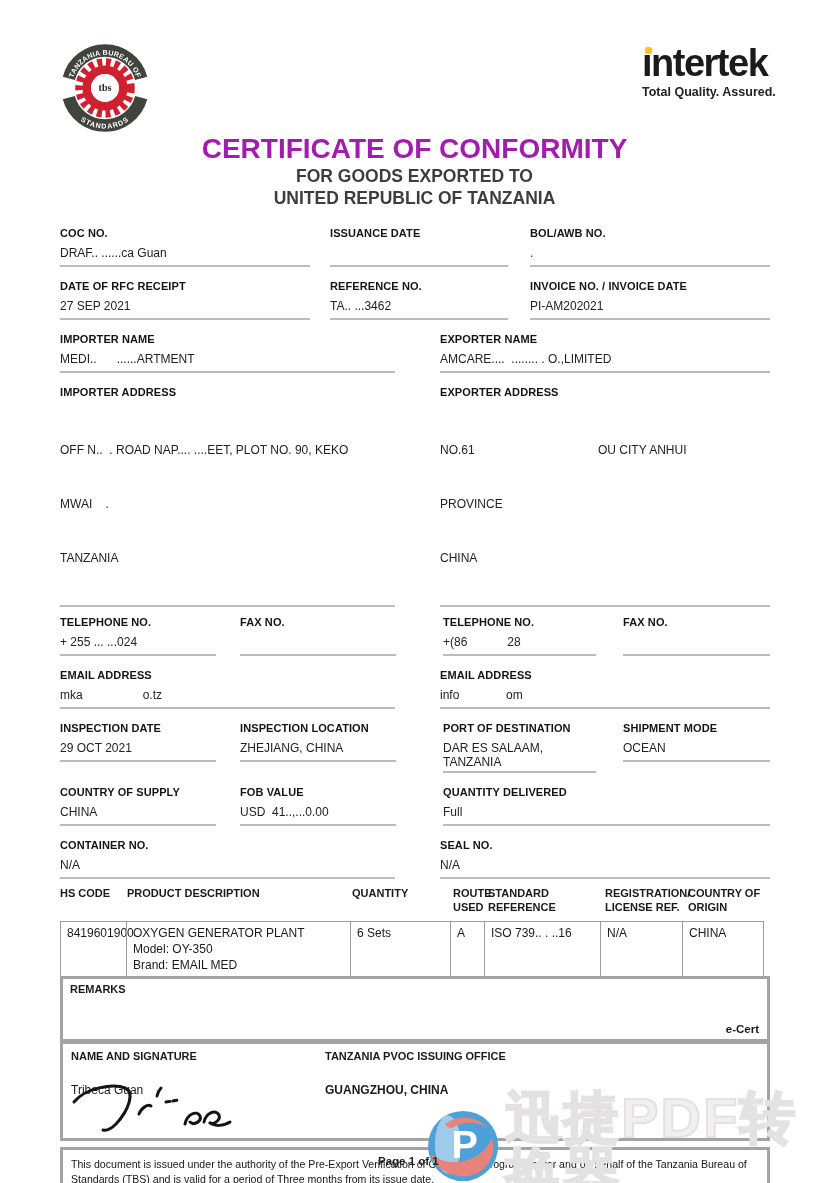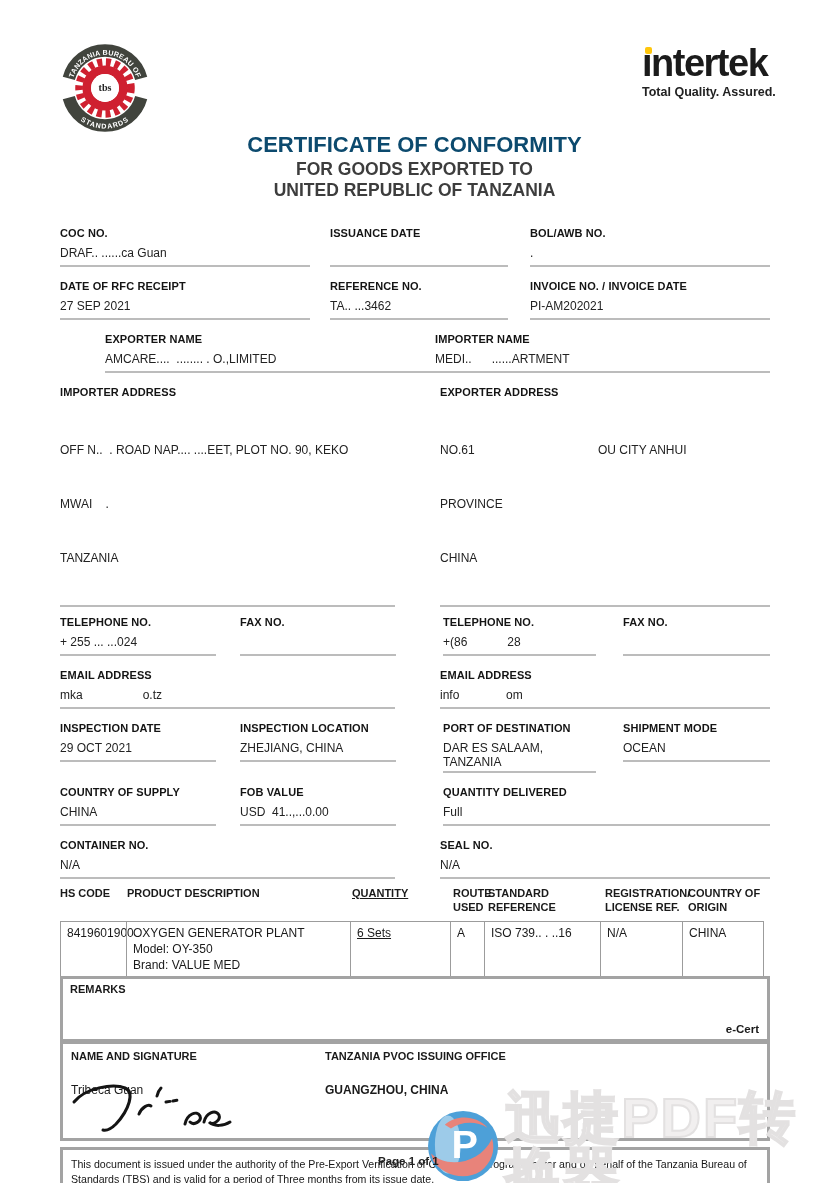--- a/index.html
+++ b/index.html
@@ -10,36 +10,36 @@
   }
   
   .header{position:relative;height:227px;}
   .tbs-logo{position:absolute;left:57px;top:40px;}
   .intertek{position:absolute;left:642px;top:44px;width:190px;}
   .intertek-brand{position:relative;font-size:38px;font-weight:bold;letter-spacing:-1.5px;color:#1b1b1b;line-height:1;}
   .i-dot-mask{position:absolute;left:1px;top:2px;width:9px;height:9px;background:#fff;}
   .i-dot{position:absolute;left:3px;top:3px;width:7px;height:7px;background:#ffc60b;border-radius:2px;}
   .intertek-tagline{font-size:12.5px;font-weight:bold;color:#222;margin-top:3px;}
   .title-block{position:absolute;top:131px;left:0;width:100%;text-align:center;line-height:1.25;}
-  .title-main{font-size:22px;font-weight:bold;color:#0c4a6e;}
+  .title-main{font-size:28px;font-weight:bold;color:#a21caf;}
   .title-sub{font-size:17.5px;font-weight:bold;color:#3d3d3d;}
   
   .content{margin-left:60px;width:710px;}
   .frow{display:flex;margin-bottom:13px;}
   .flabel{font-size:11px;font-weight:bold;color:#141414;margin-bottom:7px;letter-spacing:.1px;}
   .fvalue{font-size:12px;color:#222;min-height:17px;border-bottom:2px solid #bcbcbc;padding-bottom:2px;white-space:pre-wrap;}
   .fvalue.multi{line-height:18px;}
   .fvalue.split{display:flex;justify-content:flex-start;}
   
   .thead{display:flex;font-size:11px;font-weight:bold;line-height:1.25;margin-bottom:6px;}
   .thead > div{box-sizing:border-box;padding-right:5px;}
   .trow{display:flex;}
   .tcell{box-sizing:border-box;border:1px solid #9c9c9c;margin-left:-1px;padding:3px 6px;font-size:12px;min-height:56px;line-height:1.35;}
   .tcell:first-child{margin-left:0;}
-  .c1{width:67px;} .c2{width:225px;} .c3{width:101px;text-decoration:underline;} .c4{width:35px;} .c5{width:117px;} .c6{width:83px;} .c7{width:82px;}
+  .c1{width:67px;} .c2{width:225px;} .c3{width:101px;} .c4{width:35px;} .c5{width:117px;} .c6{width:83px;} .c7{width:82px;}
   .box{box-sizing:border-box;border:3px solid #a3a3a3;width:710px;position:relative;}
   .remarks-box{height:66px;margin-top:-1px;}
   .remarks-label{font-size:11px;font-weight:bold;padding:4px 7px;}
   .ecert{position:absolute;right:8px;bottom:4px;font-size:11.5px;font-weight:bold;}
   .sig-box{height:100px;margin-top:-1px;}
   .sig-left{position:absolute;left:8px;top:6px;}
   .sig-right{position:absolute;left:262px;top:6px;}
   .sig-label{font-size:11px;font-weight:bold;}
   .sig-value{font-size:12px;margin-top:21px;}
   .sig-scribble{position:absolute;left:6px;top:36px;}
@@ -123,27 +123,27 @@
       <div style="width:240px;margin-left:22px">
         <div class="flabel">INVOICE NO. / INVOICE DATE</div>
         <div class="fvalue split">
           <span>PI-AM20</span>
           <span>2021</span>
         </div>
       </div>
     </div>
 
     <div class="frow">
+      <div style="width:335px">
+        <div class="flabel">IMPORTER NAME</div>
+        <div class="fvalue">MEDI..      ......ARTMENT</div>
+      </div>
       <div style="width:330px;margin-left:45px">
         <div class="flabel">EXPORTER NAME</div>
         <div class="fvalue">AMCARE....  ........ . O.,LIMITED</div>
-      </div>
-      <div style="width:335px">
-        <div class="flabel">IMPORTER NAME</div>
-        <div class="fvalue">MEDI..      ......ARTMENT</div>
       </div>
     </div>
 
     <div class="frow" style="margin-bottom:9px">
       <div style="width:335px">
         <div class="flabel">IMPORTER ADDRESS</div>
         <div class="fvalue multi">
           <div>OFF N..  . ROAD NAP.... ....EET, PLOT NO. 90, KEKO</div>
           <div>MWAI    .</div>
           <div>TANZANIA</div>
@@ -242,21 +242,21 @@
       <div class="c5">STANDARD REFERENCE</div>
       <div class="c6">REGISTRATION/ LICENSE REF.</div>
       <div class="c7">COUNTRY OF ORIGIN</div>
     </div>
 
     <div class="trow">
       <div class="tcell c1">8419601900</div>
       <div class="tcell c2">
         <div>OXYGEN GENERATOR PLANT</div>
         <div>Model: OY-350</div>
-        <div>Brand: VALUE MED</div>
+        <div>Brand: EMAIL MED</div>
       </div>
       <div class="tcell c3">6  Sets</div>
       <div class="tcell c4">A</div>
       <div class="tcell c5">ISO 739.. . ..16</div>
       <div class="tcell c6">N/A</div>
       <div class="tcell c7">CHINA</div>
     </div>
 
     <div class="box remarks-box">
       <div class="remarks-label">REMARKS</div>

